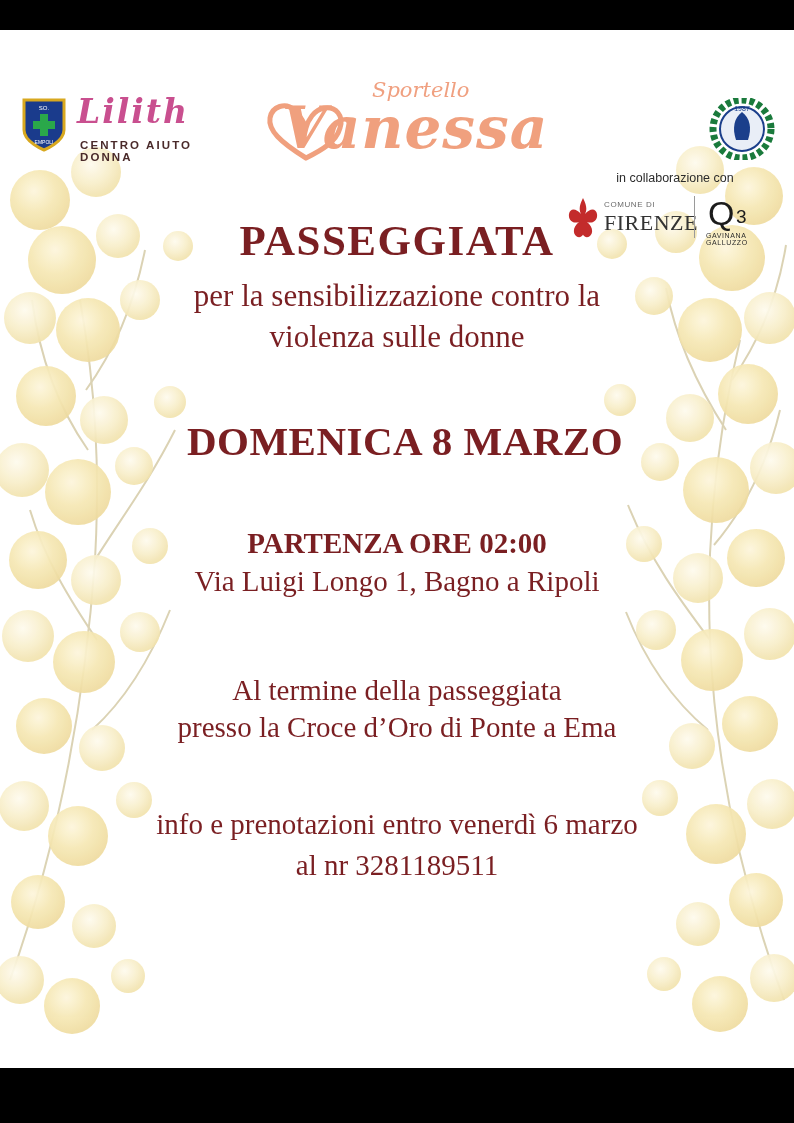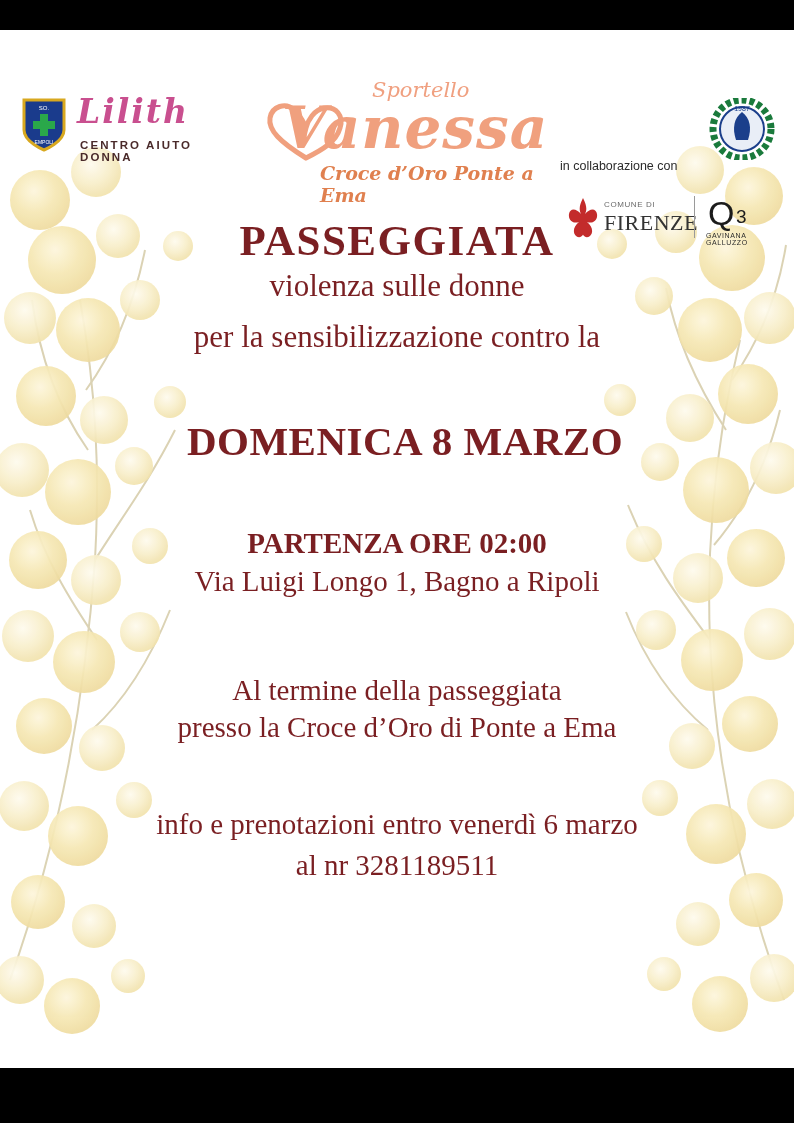--- a/index.html
+++ b/index.html
@@ -179,22 +179,23 @@
     position: absolute;
     left: 708px;
     top: 38px;
     width: 68px;
     height: 62px;
   }
 
   .collab-block {
     position: absolute;
     left: 560px;
-    top: 96px;
+    top: 108px;
     width: 230px;
+    text-align: center;
   }
   .collab-label {
     font-family: "Liberation Sans", sans-serif;
     font-size: 12.5px;
     color: #2b2b2b;
   }
   .collab-logos {
     position: absolute;
     left: 560px;
     top: 132px;
@@ -473,21 +474,20 @@
         <div class="lilith-word">Lilith</div>
         <div class="lilith-sub">CENTRO AIUTO DONNA</div>
       </div>
 
       <div class="logo-vanessa">
         <svg class="heart-swash" viewBox="0 0 86 66" xmlns="http://www.w3.org/2000/svg">
           <path d="M44 60 C 18 44 6 32 8 20 C 10 8 24 4 32 12 C 38 18 42 24 44 30 C 46 22 52 12 62 10 C 74 8 82 18 78 30 C 74 44 60 52 44 60 Z" fill="none" stroke="#f0a07e" stroke-width="5" stroke-linecap="round"></path>
         </svg>
         <div class="sportello">Sportello</div>
         <div class="vanessa-word">Vanessa</div>
-        <div class="croce-oro-line">Croce d’Oro Ponte a Ema</div>
       </div>
 
 
       <div class="logo-misericordia">
         <svg viewBox="0 0 68 62" xmlns="http://www.w3.org/2000/svg">
           <circle cx="34" cy="31" r="29" fill="none" stroke="#1a7a3c" stroke-width="7" stroke-dasharray="5 3"></circle>
           <circle cx="34" cy="31" r="22" fill="#e9eef7" stroke="#1b3f8b" stroke-width="2"></circle>
           <path d="M34 14 C 26 20 24 30 28 42 L40 42 C 44 30 42 20 34 14 Z" fill="#1b3f8b"></path>
           <text x="34" y="13" font-family="Liberation Sans, sans-serif" font-size="7" fill="#1b3f8b" text-anchor="middle">1987</text>
         </svg>
@@ -509,22 +509,22 @@
         <div class="q3-logo">
           <div class="q3-q">Q</div>
           <div class="q3-3">3</div>
           <div class="q3-sub">GAVINANA GALLUZZO</div>
         </div>
       </div>
     </div>
 
     <div class="body-text">
       <div class="t-title">PASSEGGIATA</div>
+      <div class="t-sub">per la sensibilizzazione contro la</div>
       <div class="t-sub" style="margin-top:0;">violenza sulle donne</div>
-      <div class="t-sub">per la sensibilizzazione contro la</div>
 
       <div class="t-date">DOMENICA 8 MARZO</div>
 
       <div class="t-depart">PARTENZA ORE 02:00</div>
       <div class="t-place" style="margin-top:0;">Via Luigi Longo 1, Bagno a Ripoli</div>
 
       <div class="t-after">Al termine della passeggiata</div>
       <div class="t-aperitivo-place">presso la Croce d’Oro di Ponte a Ema</div>
 
       <div class="t-info">info e prenotazioni entro venerdì 6 marzo</div>

